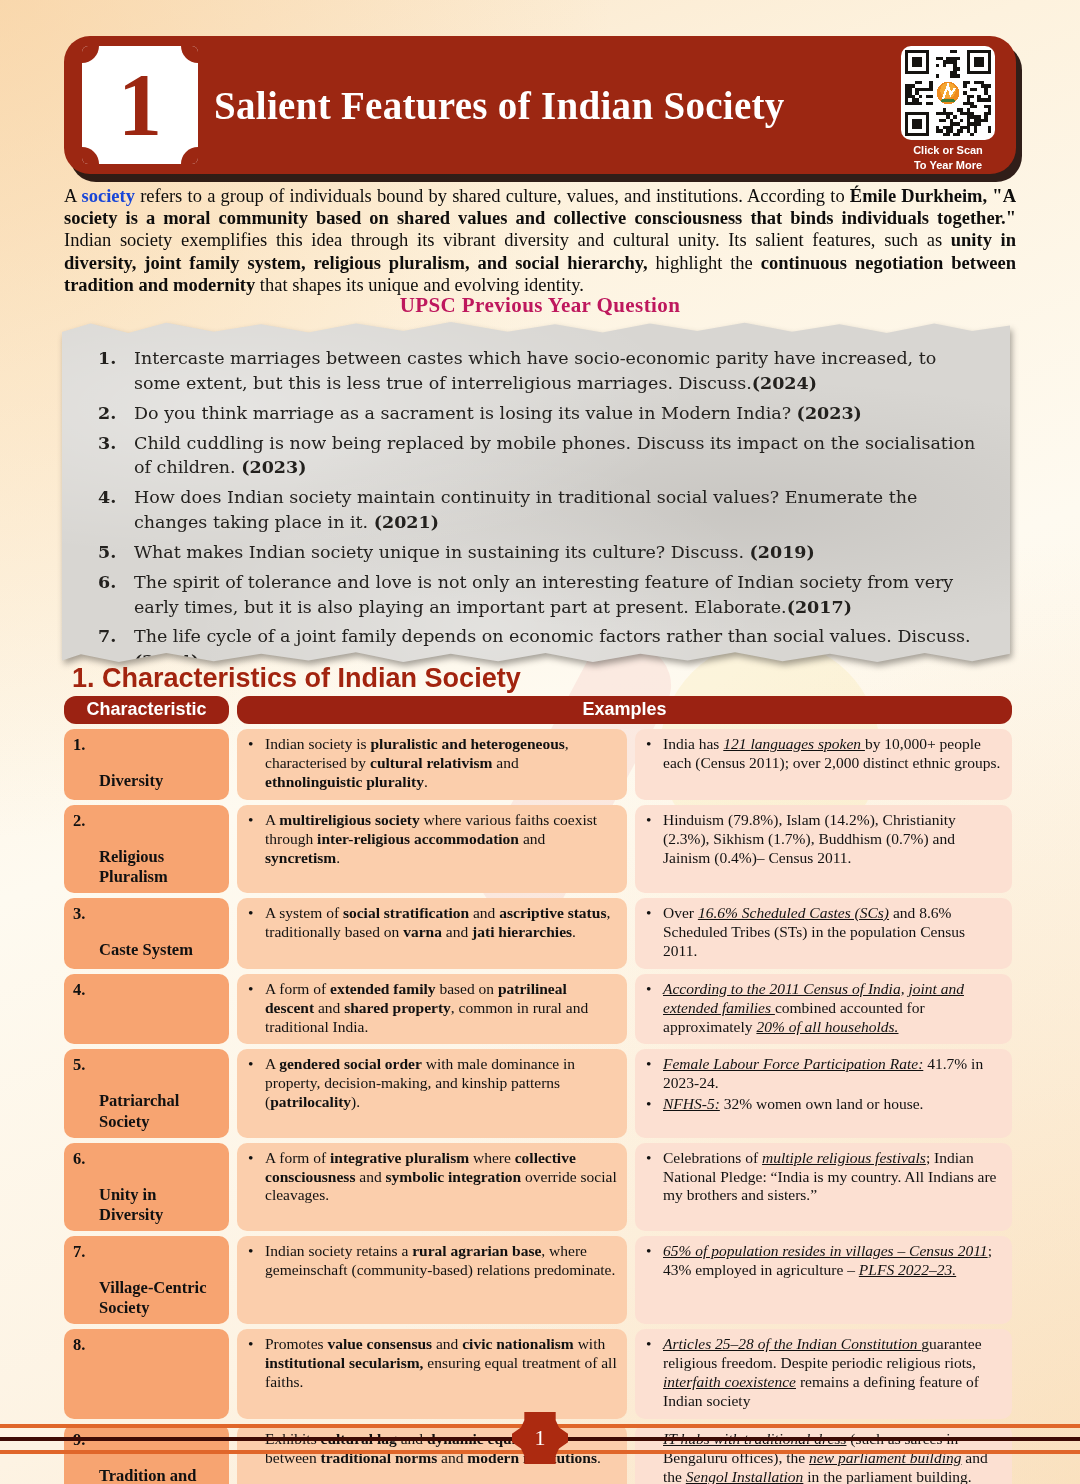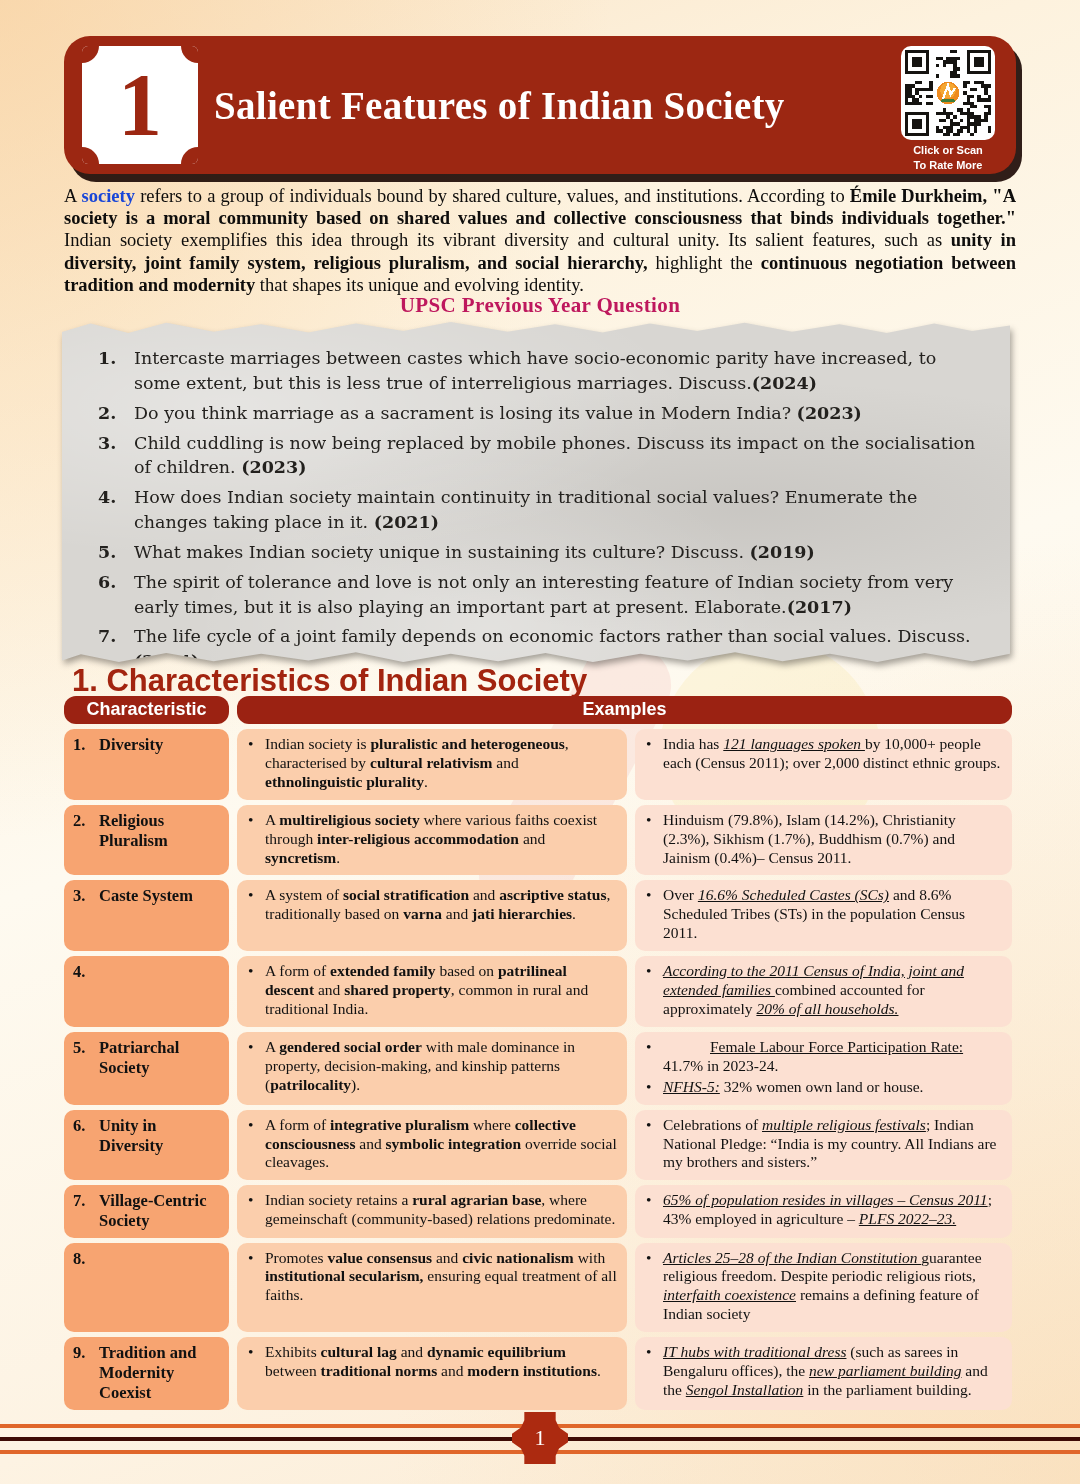--- a/index.html
+++ b/index.html
@@ -48,33 +48,33 @@
       #D8D6D2;
     clip-path:polygon(0% 3.5%, 3% 1%, 7% 3.8%, 11% 0.8%, 16% 3.4%, 21% 1.2%, 26% 3.6%, 31% 1%, 36% 3.2%, 41% 0.6%, 47% 3.4%, 52% 1.2%, 57% 3.6%, 62% 1%, 67% 3.2%, 72% 0.8%, 77% 3.4%, 82% 1.2%, 87% 3.8%, 92% 1%, 96% 3.2%, 100% 1.6%, 100% 97%, 96% 99.2%, 91% 96.8%, 86% 99.4%, 81% 97%, 76% 99.2%, 71% 96.6%, 66% 99%, 61% 97%, 56% 99.4%, 51% 96.8%, 46% 99.2%, 41% 97%, 36% 99.4%, 31% 96.6%, 26% 99%, 21% 97%, 16% 99.2%, 11% 96.8%, 6% 99.4%, 2% 97.2%, 0% 99%);
     padding:26px 28px 14px 36px; }
   .pyq-list { list-style:none; }
   .q { display:flex; font-family:"DejaVu Serif", serif; font-size:17.5px; line-height:1.42;
     color:#23211e; margin-bottom:5px; }
   .q-num { width:36px; font-weight:bold; flex:none; }
   .q-text { flex:1; }
   
   .section-heading { position:absolute; left:72px; top:663px;
-    font-family:"Liberation Sans", sans-serif; font-weight:bold; font-size:31px; color:#A2240F; }
+    font-family:"Liberation Sans", sans-serif; font-weight:bold; font-size:27px; color:#A2240F; }
   .char-table { position:absolute; left:64px; top:696px; width:948px;
     display:flex; flex-direction:column; gap:5px; }
   .thead { display:flex; gap:8px; }
   .pill { background:#9B2212; color:#fff; font-family:"Liberation Sans", sans-serif;
     font-weight:bold; font-size:18px; text-align:center; border-radius:12px; padding:3px 0 4px; }
   .w1 { width:165px; flex:none; } .w2 { width:390px; flex:none; } .w3 { flex:1; }
   .tbody { display:flex; flex-direction:column; gap:5px; }
   .trow { display:flex; gap:8px; }
   .cell { border-radius:10px; padding:6px 9px; }
   .cell.c1 { background:#F7A471; display:flex; font-weight:bold; font-size:16.5px; line-height:1.22; color:#111; }
   .row-num { width:26px; flex:none; }
-  .row-name { flex:1; }
+  .row-name { flex:1;margin-top:36px; }
   .cell.c2 { background:#FBCEAC; }
   .cell.c3 { background:#FCE0D2; }
   .bullets { list-style:none; font-size:15.5px; line-height:1.22; color:#111; }
   .bullet { display:flex; margin-bottom:2px; }
   .bdot { width:19px; flex:none; padding-left:2px; }
   .btext { flex:1; }
   
   .foot-line { position:absolute; left:0; width:1080px; }
   .foot-line.o1 { top:1424px; height:4px; background:#E0662A; }
   .foot-line.dk { top:1437px; height:4px; background:#3E0B05; }
@@ -263,21 +263,21 @@
           <rect fill="#fff" x="4" y="76" width="20" height="20"></rect>
           <rect x="8" y="80" width="12" height="12"></rect>
           <circle cx="50" cy="50" r="13" fill="#EE8A1E"></circle>
           <circle cx="50" cy="47" r="9" fill="#F6B43C" opacity="0.7"></circle>
           <path d="M44 57 L50 41 L53 52 L58 44" stroke="#fff" stroke-width="2.6" fill="none"></path>
           <rect x="42" y="57" width="16" height="4" rx="2" fill="#3f7d3a"></rect>
         </svg>
     </div>
     <div class="qr-caption">
       <div>Click or Scan</div>
-      <div>To Rate More</div>
+      <div>To Year More</div>
     </div>
   </div>
 </div>
 
 <p class="intro"><span>A </span><span style="font-weight: bold; color: rgb(24, 70, 216);">society</span><span> refers to a group of individuals bound by shared culture, values, and institutions. According to </span><span style="font-weight: bold;">Émile Durkheim,</span><span> </span><span style="font-weight: bold;">"A society is a moral community based on shared values and collective consciousness that binds individuals together."</span><span> Indian society exemplifies this idea through its vibrant diversity and cultural unity. Its salient features, such as </span><span style="font-weight: bold;">unity in diversity, joint family system, religious pluralism, and social hierarchy,</span><span> highlight the </span><span style="font-weight: bold;">continuous negotiation between tradition and modernity</span><span> that shapes its unique and evolving identity.</span></p>
 
 <div class="pyq-title">UPSC Previous Year Question</div>
 <div class="paper-wrap">
   <div class="paper">
     <ol class="pyq-list">
@@ -428,21 +428,21 @@
             <li class="bullet">
               <span class="bdot">•</span>
               <span class="btext"><span>A </span><span style="font-weight: bold;">gendered social order</span><span> with </span><span style="font-weight: normal;">male dominance</span><span> in property, decision-making, and kinship patterns (</span><span style="font-weight: bold;">patrilocality</span><span>).</span></span>
             </li>
           </ul>
     </div>
     <div class="cell c3 w3">
       <ul class="bullets ex">
             <li class="bullet">
               <span class="bdot">•</span>
-              <span class="btext"><span style="text-decoration: underline; margin-left: 47px;">Female Labour Force Participation Rate:</span><span> 41.7% in 2023-24.</span></span>
+              <span class="btext"><span style="font-style: italic; text-decoration: underline;">Female Labour Force Participation Rate:</span><span> 41.7% in 2023-24.</span></span>
             </li>
             <li class="bullet">
               <span class="bdot">•</span>
               <span class="btext"><span style="font-style: italic; text-decoration: underline;">NFHS-5:</span><span> 32% women own land or house.</span></span>
             </li>
           </ul>
     </div>
   </div>
 
   <div class="trow">

